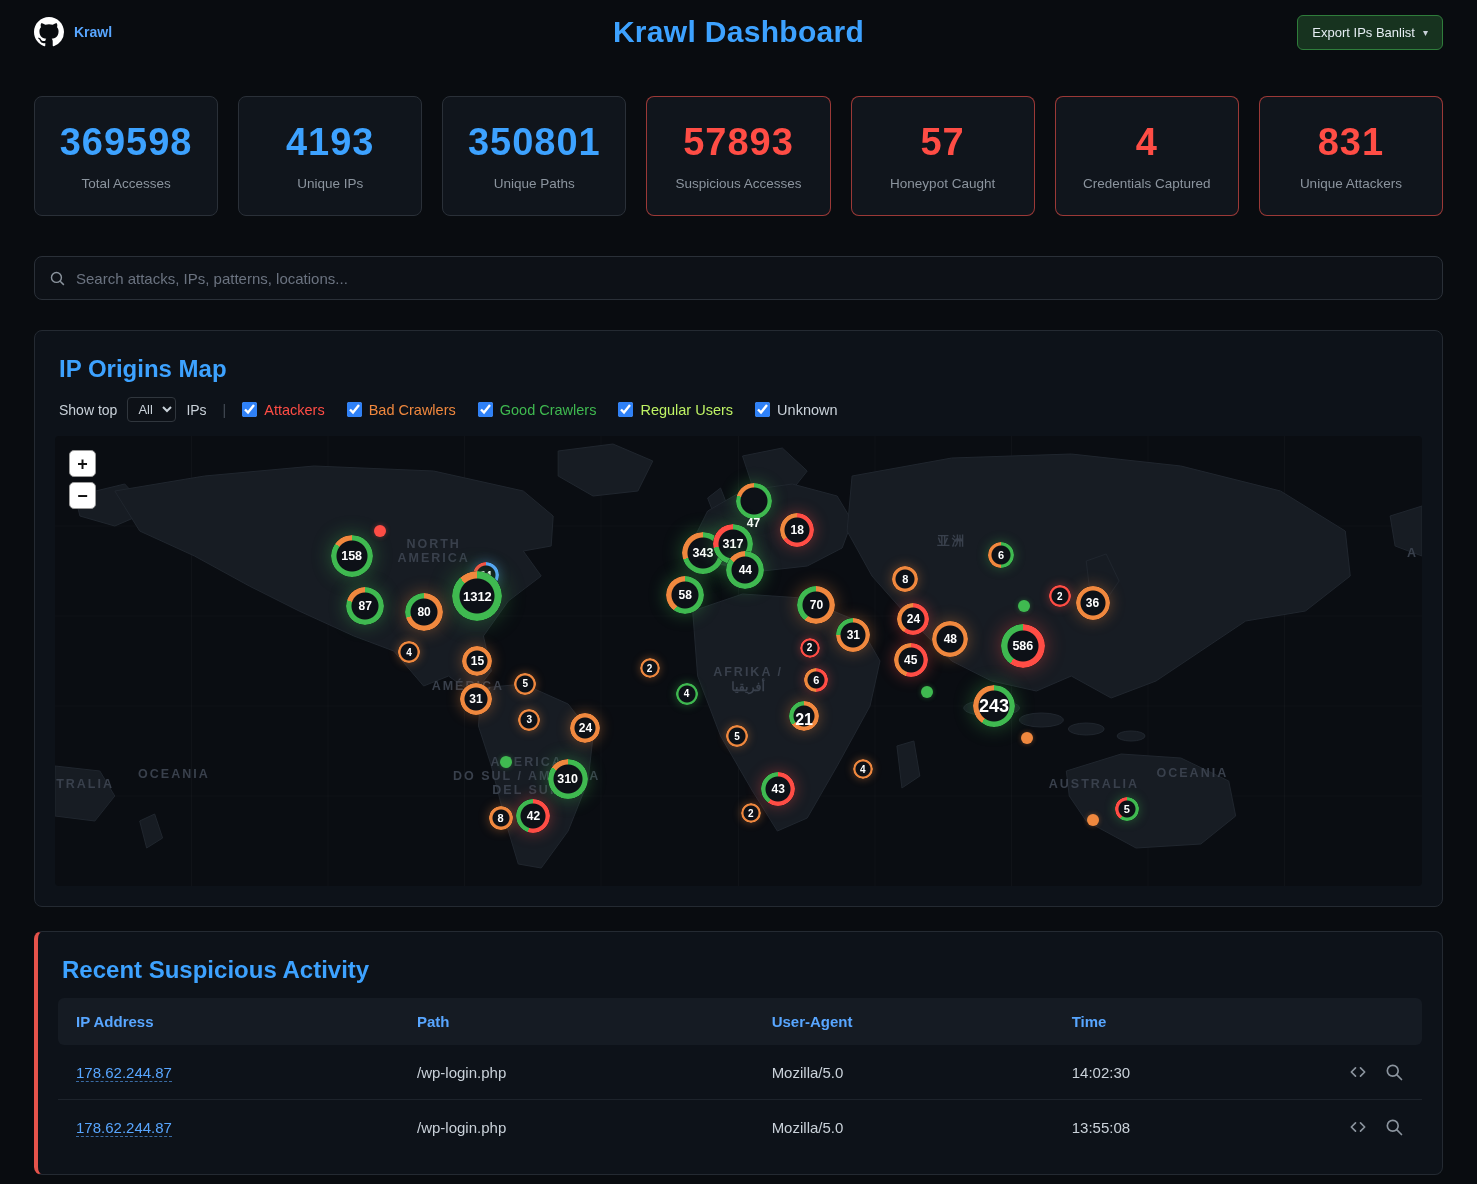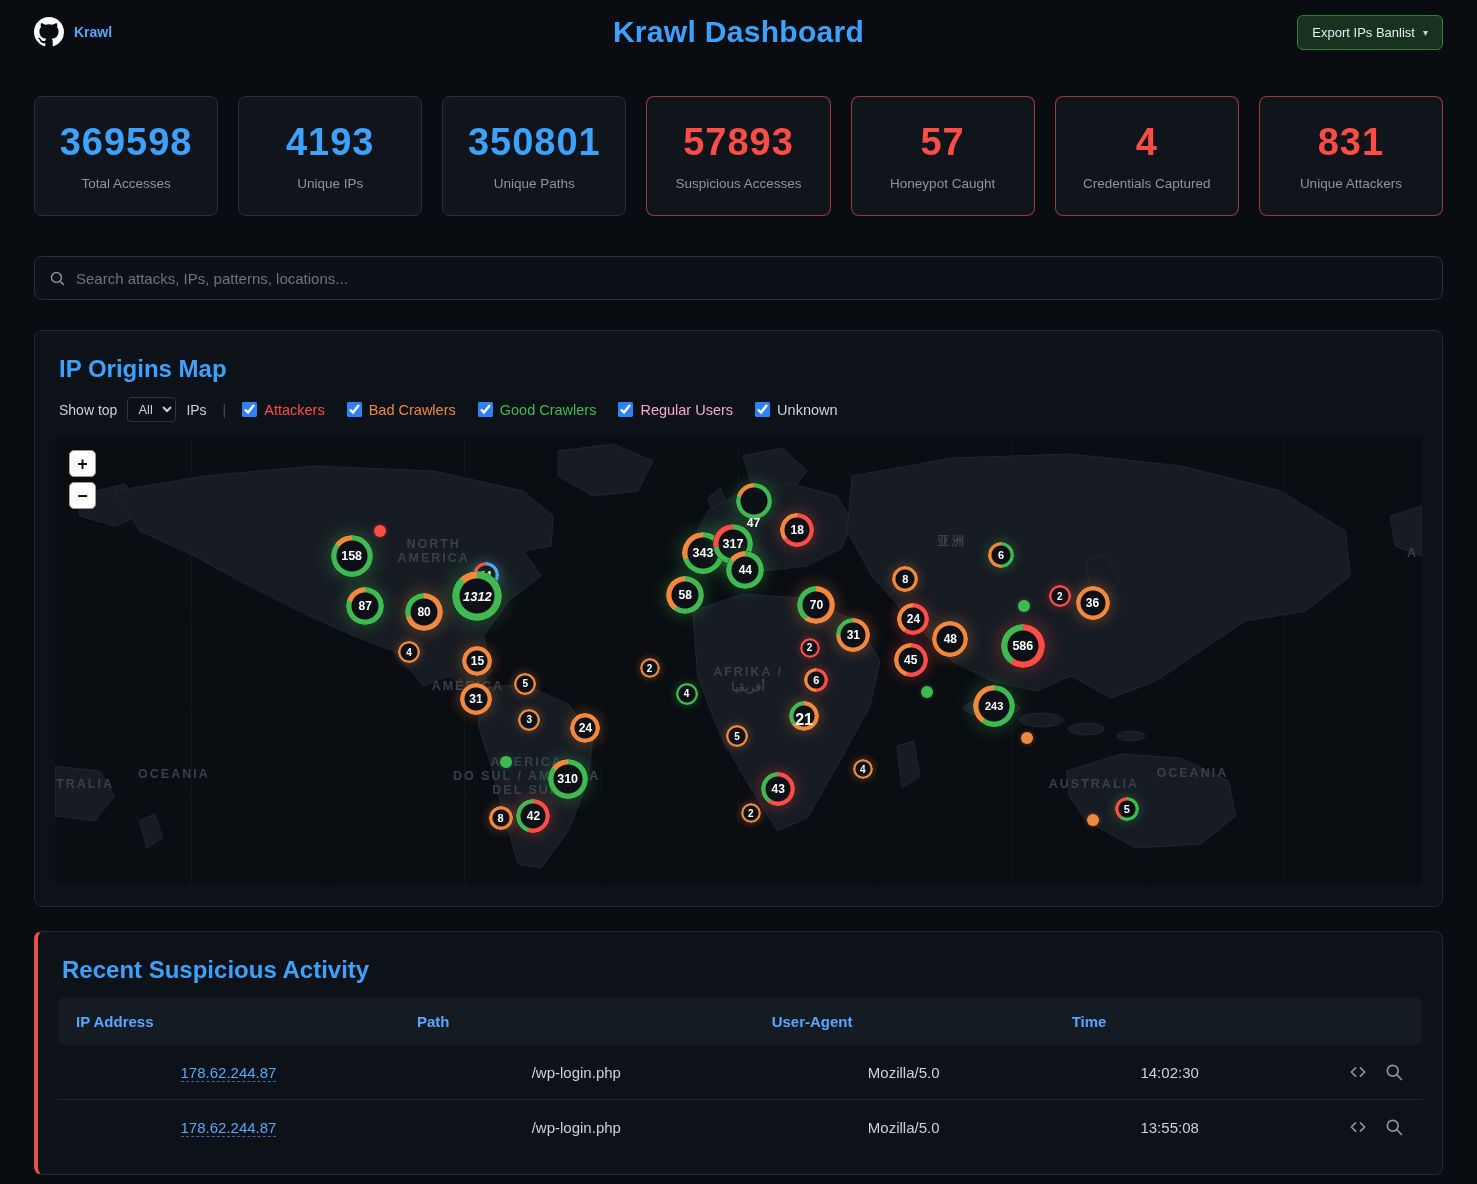--- a/index.html
+++ b/index.html
@@ -64,21 +64,21 @@
   .marker .ring { position:absolute; inset:0; border-radius:50%; }
   .marker .mval { position:relative; z-index:2; color:#fff; font-weight:700; }
   .marker.dot { background:none; }
 
   
   .activity-panel { border-left:4px solid #e5534b; margin-top:24px; }
   table { width:100%; border-collapse:collapse; margin-top:6px; }
   thead th { background:#151b23; color:#58a6ff; font-size:15px; font-weight:700; text-align:left; padding:15px 18px; }
   thead th:first-child { border-radius:6px 0 0 6px; }
   thead th:last-child { border-radius:0 6px 6px 0; }
-  tbody td { padding:17px 18px; font-size:15px; color:#c9d1d9; border-top:1px solid #1d232b;text-align:center; }
+  tbody td { padding:17px 18px; font-size:15px; color:#c9d1d9; border-top:1px solid #1d232b; }
   tbody tr:first-child td { border-top:none; }
   .ip-link { color:#58a6ff; text-decoration:none; border-bottom:1px dashed rgba(88,166,255,.6); cursor:pointer; }
   .row-actions { display:flex; gap:16px; justify-content:flex-end; }
   .row-actions .act { width:20px; height:20px; display:inline-flex; cursor:pointer; }
   .row-actions svg { width:20px; height:20px; stroke:#8b949e; fill:none; stroke-width:2; stroke-linecap:round; stroke-linejoin:round; }
 
   .col-ip { width:25%; } .col-path { width:26%; } .col-ua { width:22%; } .col-time { width:17%; } .col-act { width:10%; }
 </style>
 </head>
 <body>
@@ -156,21 +156,21 @@
           <label>
             <input type="checkbox" checked="" style="">
             <span style="color: rgb(240, 136, 62);">Bad Crawlers</span>
           </label>
           <label>
             <input type="checkbox" checked="" style="">
             <span style="color: rgb(63, 185, 80);">Good Crawlers</span>
           </label>
           <label>
             <input type="checkbox" checked="" style="">
-            <span style="color: #f9a8d4;">Regular Users</span>
+            <span style="color: #bef264;">Regular Users</span>
           </label>
           <label>
             <input type="checkbox" checked="" style="">
             <span style="color: rgb(201, 209, 217);">Unknown</span>
           </label>
         </div>
     </div>
 
     <div class="map" id="map">
       <svg class="world" viewBox="0 0 1372 450" preserveAspectRatio="none">
@@ -262,21 +262,21 @@
           <div class="marker" style="left: 69.2%; top: 26.4%; width: 26px; height: 26px; box-shadow: rgba(63, 185, 80, 0.4) 0px 0px 12px;">
             <div class="ring" style="background: conic-gradient(rgb(63, 185, 80) 0deg, rgb(63, 185, 80) 50%, rgb(240, 136, 62) 50%, rgb(240, 136, 62) 100%); mask: radial-gradient(farthest-side, transparent calc(100% - 4px), rgb(0, 0, 0) calc(100% - 3px));"></div>
             <span class="mval" style="font-size: 11px;">6</span>
           </div>
           <div class="marker" style="left: 31.5%; top: 30.9%; width: 26px; height: 26px; box-shadow: rgba(88, 166, 255, 0.4) 0px 0px 12px;">
             <div class="ring" style="background: conic-gradient(rgb(88, 166, 255) 0deg, rgb(88, 166, 255) 50%, rgb(255, 77, 69) 50%, rgb(255, 77, 69) 100%); mask: radial-gradient(farthest-side, transparent calc(100% - 4px), rgb(0, 0, 0) calc(100% - 3px));"></div>
             <span class="mval" style="font-size: 11px;">34</span>
           </div>
           <div class="marker" style="left: 30.9%; top: 35.6%; width: 50px; height: 50px; box-shadow: rgba(63, 185, 80, 0.4) 0px 0px 23px;">
             <div class="ring" style="background: conic-gradient(rgb(63, 185, 80) 0deg, rgb(63, 185, 80) 88%, rgb(240, 136, 62) 88%, rgb(240, 136, 62) 100%); mask: radial-gradient(farthest-side, transparent calc(100% - 8px), rgb(0, 0, 0) calc(100% - 7px));"></div>
-            <span class="mval" style="font-size: 13px; font-style: italic;">1312</span>
+            <span class="mval" style="font-size: 13px;">1312</span>
           </div>
           <div class="marker" style="left: 46.1%; top: 35.3%; width: 38px; height: 38px; box-shadow: rgba(63, 185, 80, 0.4) 0px 0px 17px;">
             <div class="ring" style="background: conic-gradient(rgb(63, 185, 80) 0deg, rgb(63, 185, 80) 60%, rgb(240, 136, 62) 60%, rgb(240, 136, 62) 100%); mask: radial-gradient(farthest-side, transparent calc(100% - 6px), rgb(0, 0, 0) calc(100% - 5px));"></div>
             <span class="mval" style="font-size: 12px;">58</span>
           </div>
           <div class="marker" style="left: 62.2%; top: 31.8%; width: 26px; height: 26px; box-shadow: rgba(240, 136, 62, 0.4) 0px 0px 12px;">
             <div class="ring" style="background: conic-gradient(rgb(240, 136, 62) 0deg, rgb(240, 136, 62) 100%, rgb(240, 136, 62) 100%, rgb(240, 136, 62) 100%); mask: radial-gradient(farthest-side, transparent calc(100% - 4px), rgb(0, 0, 0) calc(100% - 3px));"></div>
             <span class="mval" style="font-size: 11px;">8</span>
           </div>
           <div class="marker" style="left: 73.5%; top: 35.6%; width: 22px; height: 22px; box-shadow: rgba(255, 77, 69, 0.4) 0px 0px 10px;">
@@ -346,21 +346,21 @@
           <div class="marker" style="left: 30.8%; top: 58.4%; width: 32px; height: 32px; box-shadow: rgba(240, 136, 62, 0.4) 0px 0px 14px;">
             <div class="ring" style="background: conic-gradient(rgb(240, 136, 62) 0deg, rgb(240, 136, 62) 100%, rgb(240, 136, 62) 100%, rgb(240, 136, 62) 100%); mask: radial-gradient(farthest-side, transparent calc(100% - 5px), rgb(0, 0, 0) calc(100% - 4px));"></div>
             <span class="mval" style="font-size: 12px;">31</span>
           </div>
           <div class="marker" style="left: 46.2%; top: 57.3%; width: 22px; height: 22px; box-shadow: rgba(63, 185, 80, 0.4) 0px 0px 10px;">
             <div class="ring" style="background: conic-gradient(rgb(63, 185, 80) 0deg, rgb(63, 185, 80) 100%, rgb(63, 185, 80) 100%, rgb(63, 185, 80) 100%); mask: radial-gradient(farthest-side, transparent calc(100% - 3px), rgb(0, 0, 0) calc(100% - 2px));"></div>
             <span class="mval" style="font-size: 10px;">4</span>
           </div>
           <div class="marker" style="left: 68.7%; top: 60%; width: 42px; height: 42px; box-shadow: rgba(63, 185, 80, 0.4) 0px 0px 19px;">
             <div class="ring" style="background: conic-gradient(rgb(63, 185, 80) 0deg, rgb(63, 185, 80) 60%, rgb(240, 136, 62) 60%, rgb(240, 136, 62) 100%); mask: radial-gradient(farthest-side, transparent calc(100% - 6px), rgb(0, 0, 0) calc(100% - 5px));"></div>
-            <span class="mval" style="font-size: 11px;">243</span>
+            <span class="mval" style="font-size: 18px;">243</span>
           </div>
           <div class="marker" style="left: 34.7%; top: 63.1%; width: 22px; height: 22px; box-shadow: rgba(240, 136, 62, 0.4) 0px 0px 10px;">
             <div class="ring" style="background: conic-gradient(rgb(240, 136, 62) 0deg, rgb(240, 136, 62) 100%, rgb(240, 136, 62) 100%, rgb(240, 136, 62) 100%); mask: radial-gradient(farthest-side, transparent calc(100% - 3px), rgb(0, 0, 0) calc(100% - 2px));"></div>
             <span class="mval" style="font-size: 10px;">3</span>
           </div>
           <div class="marker" style="left: 38.8%; top: 64.9%; width: 30px; height: 30px; box-shadow: rgba(240, 136, 62, 0.4) 0px 0px 14px;">
             <div class="ring" style="background: conic-gradient(rgb(240, 136, 62) 0deg, rgb(240, 136, 62) 100%, rgb(240, 136, 62) 100%, rgb(240, 136, 62) 100%); mask: radial-gradient(farthest-side, transparent calc(100% - 5px), rgb(0, 0, 0) calc(100% - 4px));"></div>
             <span class="mval" style="font-size: 12px;">24</span>
           </div>
           <div class="marker" style="left: 54.8%; top: 62.2%; width: 30px; height: 30px; box-shadow: rgba(240, 136, 62, 0.4) 0px 0px 14px;">

